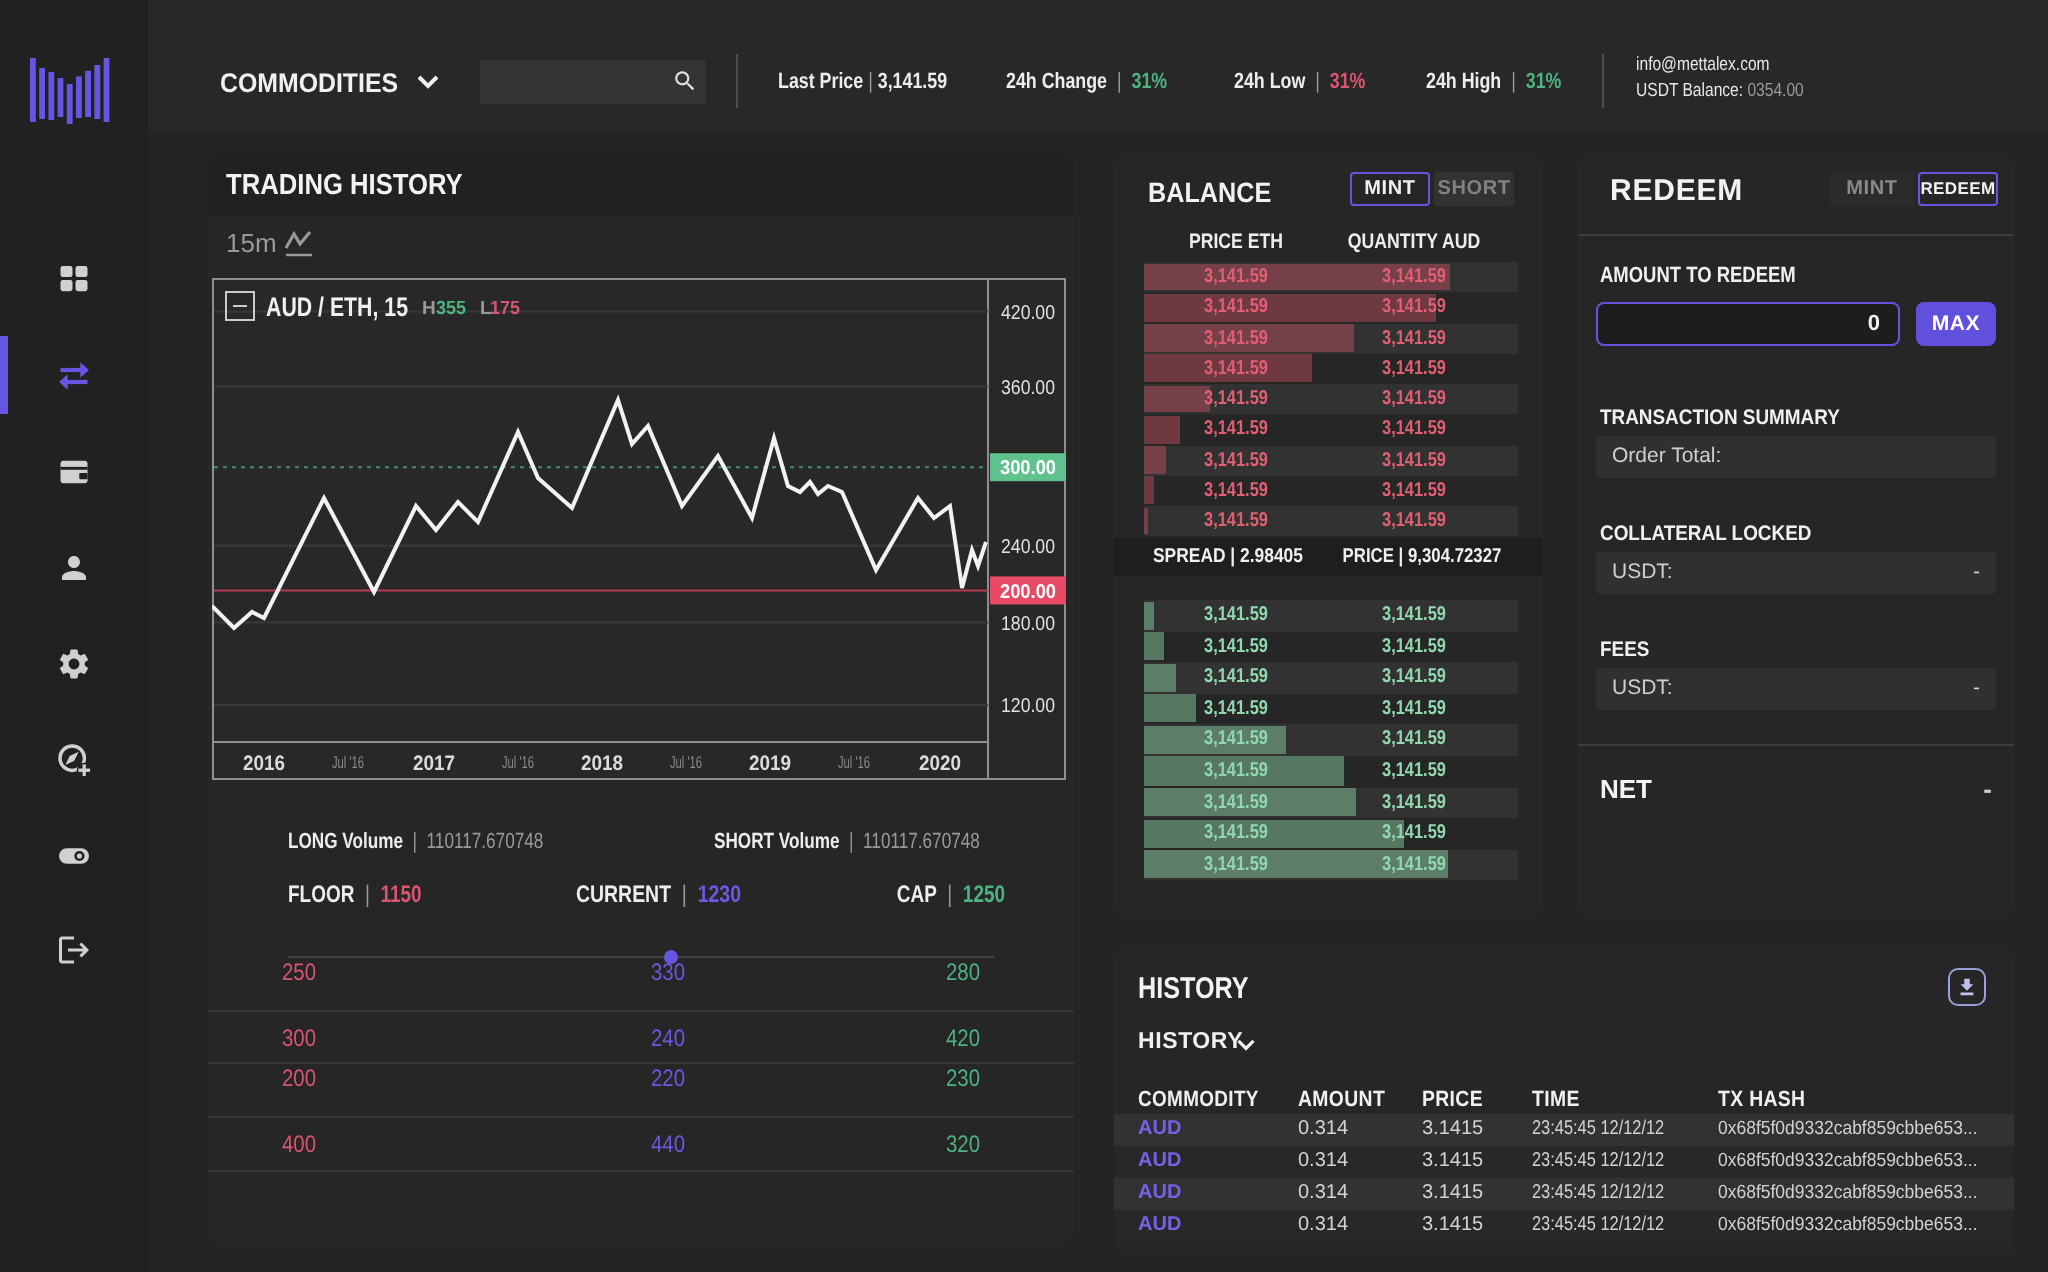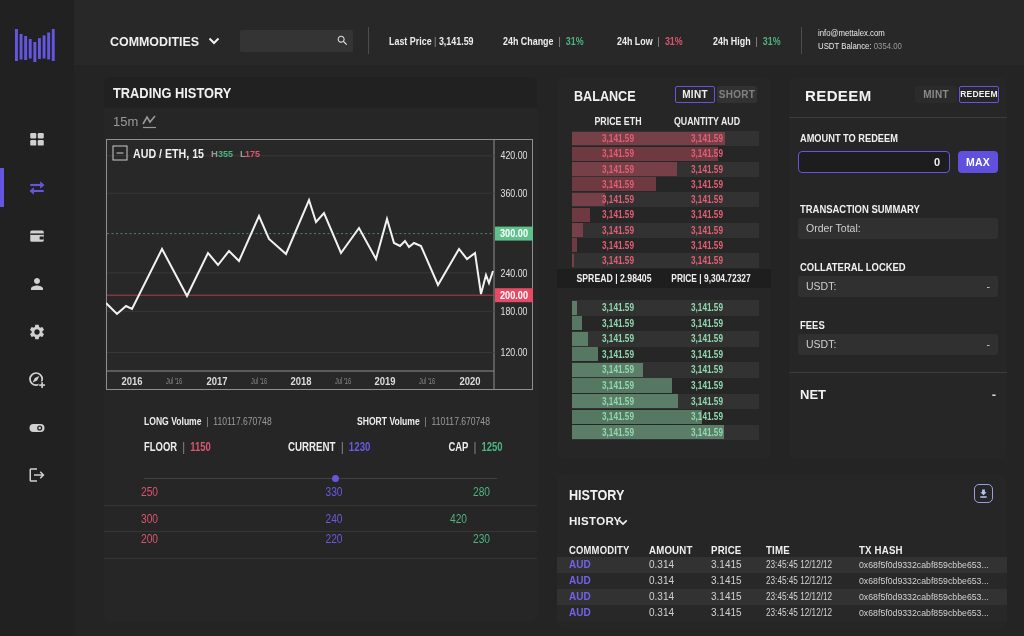--- a/index.html
+++ b/index.html
@@ -154,34 +154,39 @@
 
   <div class="abs" style="left:144px;top:415px;font-size:11px;color:#ededed;white-space:nowrap;transform:scaleX(.78);transform-origin:0 50%;"><b>LONG Volume</b> <span class="gray">&nbsp;|&nbsp; 110117.670748</span></div>
   <div class="abs" style="left:357px;top:415px;font-size:11px;color:#ededed;white-space:nowrap;transform:scaleX(.78);transform-origin:0 50%;"><b>SHORT Volume</b> <span class="gray">&nbsp;|&nbsp; 110117.670748</span></div>
   <div class="abs" style="left:144px;top:440px;font-size:12px;color:#ededed;white-space:nowrap;transform:scaleX(.79);transform-origin:0 50%;"><b>FLOOR</b> <span class="gray">&nbsp;|</span> <b class="red">&nbsp;1150</b></div>
   <div class="abs" style="left:288px;top:440px;font-size:12px;color:#ededed;white-space:nowrap;transform:scaleX(.81);transform-origin:0 50%;"><b>CURRENT</b> <span class="gray">&nbsp;|</span> <b class="pur">&nbsp;1230</b></div>
   <div class="abs" style="right:521px;top:440px;font-size:12px;color:#ededed;white-space:nowrap;transform:scaleX(.79);transform-origin:100% 50%;"><b>CAP</b> <span class="gray">&nbsp;|</span> <b class="grn">&nbsp;1250</b></div>
   <div class="abs" style="left:144px;top:478px;width:353px;height:1px;background:#424242;"></div>
   <div class="abs" style="left:332px;top:474.5px;width:7px;height:7px;border-radius:50%;background:#6456e0;"></div>
 
   <div class="abs" style="left:104px;top:479px;width:433px;font-size:12px;">
-    <div style="display:flex;height:26.7px;align-items:center;border-bottom:1px solid #363636;">
+    <div style="display:flex;height:26.7px;border-bottom:1px solid #363636;">
         <div class="red" style="width:140px;padding-left:37px;"><span style="display:inline-block;transform:scaleX(.85);transform-origin:0 50%;">250</span></div>
         <div class="pur" style="width:180px;text-align:center;"><span style="display:inline-block;transform:scaleX(.85);transform-origin:50% 50%;">330</span></div>
         <div class="grn" style="flex:1;text-align:right;padding-right:47px;"><span style="display:inline-block;transform:scaleX(.85);transform-origin:100% 50%;">280</span></div>
       </div>
     <div style="display:flex;height:26.7px;align-items:center;border-bottom:1px solid #363636;">
         <div class="red" style="width:140px;padding-left:37px;"><span style="display:inline-block;transform:scaleX(.85);transform-origin:0 50%;">300</span></div>
         <div class="pur" style="width:180px;text-align:center;"><span style="display:inline-block;transform:scaleX(.85);transform-origin:50% 50%;">240</span></div>
-        <div class="grn" style="flex:1;text-align:center;padding-right:47px;"><span style="display:inline-block;transform:scaleX(.85);transform-origin:100% 50%;">420</span></div>
+        <div class="grn" style="flex:1;text-align:right;padding-right:47px;"><span style="display:inline-block;transform:scaleX(.85);transform-origin:100% 50%;">420</span></div>
       </div>
     <div style="display:flex;height:26.7px;align-items:flex-start;border-bottom:1px solid #363636;">
         <div class="red" style="width:140px;padding-left:37px;"><span style="display:inline-block;transform:scaleX(.85);transform-origin:0 50%;">200</span></div>
         <div class="pur" style="width:180px;text-align:center;"><span style="display:inline-block;transform:scaleX(.85);transform-origin:50% 50%;">220</span></div>
         <div class="grn" style="flex:1;text-align:right;padding-right:47px;"><span style="display:inline-block;transform:scaleX(.85);transform-origin:100% 50%;">230</span></div>
+      </div>
+    <div style="display:flex;height:26.7px;align-items:center;border-bottom:1px solid #363636;">
+        <div class="red" style="width:140px;padding-left:37px;"><span style="display:inline-block;transform:scaleX(.85);transform-origin:0 50%;">400</span></div>
+        <div class="pur" style="width:180px;text-align:center;"><span style="display:inline-block;transform:scaleX(.85);transform-origin:50% 50%;">440</span></div>
+        <div class="grn" style="flex:1;text-align:right;padding-right:47px;"><span style="display:inline-block;transform:scaleX(.85);transform-origin:100% 50%;">320</span></div>
       </div>
   </div>
   <div class="panel" id="p-balance" style="left:557px;top:77px;width:214px;height:382px;"></div>
   <div class="abs bold" style="left:574px;top:88px;font-size:14px;color:#f2f2f2;white-space:nowrap;transform:scaleX(.9);transform-origin:0 50%;">BALANCE</div>
   <div class="abs bold" style="left:675px;top:86px;width:40px;height:17px;border:1px solid #6456e0;border-radius:2px;font-size:10px;color:#f0f0f0;text-align:center;line-height:15px;letter-spacing:0.3px;">MINT</div>
   <div class="abs bold" style="left:717px;top:86px;width:40px;height:17px;background:#323232;border-radius:2px;font-size:10px;color:#828282;text-align:center;line-height:17px;letter-spacing:0.3px;">SHORT</div>
   <div class="abs bold" style="left:572px;top:115px;width:92px;font-size:10.5px;color:#ededed;text-align:center;white-space:nowrap;transform:scaleX(.84);transform-origin:50% 50%;">PRICE ETH</div>
   <div class="abs bold" style="left:664px;top:115px;width:86px;font-size:10.5px;color:#ededed;text-align:center;white-space:nowrap;transform:scaleX(.84);transform-origin:50% 50%;">QUANTITY AUD</div>
   <div class="abs" id="redrows" style="left:572px;top:131px;width:187px;">
   <div style="position:relative;height:15.25px;background:#323232;">

